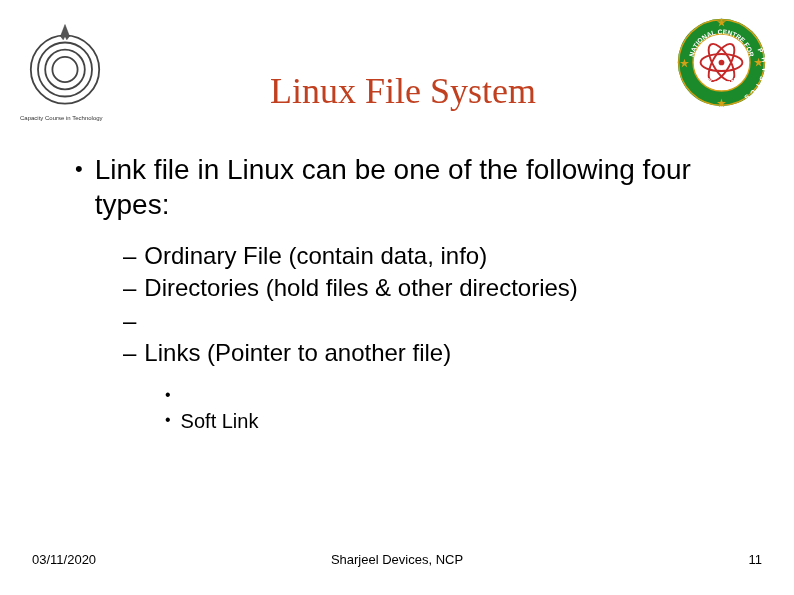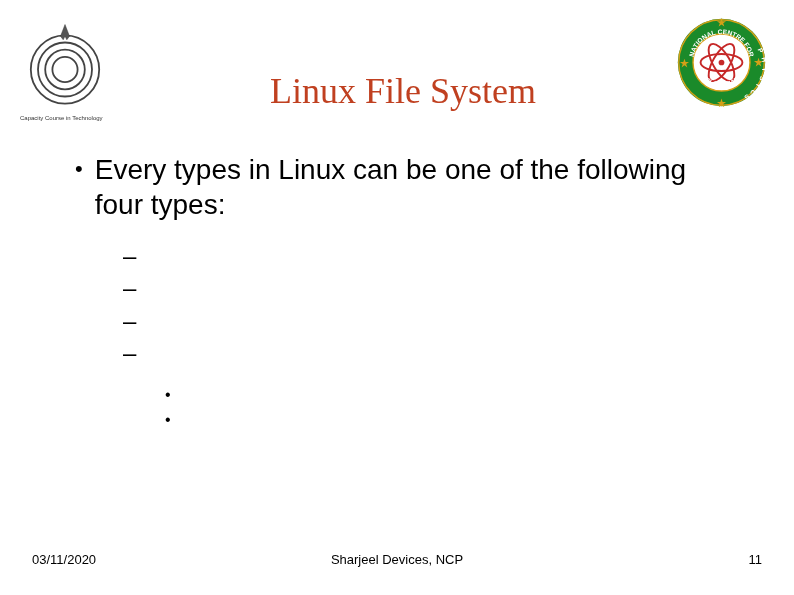--- a/index.html
+++ b/index.html
@@ -167,44 +167,48 @@
       <text x="83" y="78" font-size="7" fill="#fff" font-family="Arial" font-weight="bold" transform="rotate(128 83 78)">C</text>
       <text x="77" y="83" font-size="7" fill="#fff" font-family="Arial" font-weight="bold" transform="rotate(140 77 83)">S</text>
     </svg>
   </div>
 
   <h1 class="title">Linux File System</h1>
 
   <div class="content">
     <div class="bullet-main">
       <span class="dot">•</span>
-      <span>Every types in Linux can be one of the following four types:</span>
+      <span>Link file in Linux can be one of the following four types:</span>
     </div>
 
     <div class="sub-list">
       <div class="bullet-sub">
         <span class="dash">–</span>
-      </div>
-      <div class="bullet-sub">
-        <span class="dash">–</span>
-      </div>
-      <div class="bullet-sub">
-        <span class="dash">–</span>
-      </div>
-      <div class="bullet-sub">
-        <span class="dash">–</span>
+        <span>Ordinary File (contain data, info)</span>
+      </div>
+      <div class="bullet-sub">
+        <span class="dash">–</span>
+        <span>Directories (hold files &amp; other directories)</span>
+      </div>
+      <div class="bullet-sub">
+        <span class="dash">–</span>
+      </div>
+      <div class="bullet-sub">
+        <span class="dash">–</span>
+        <span>Links (Pointer to another file)</span>
       </div>
     </div>
 
     <div class="sub-sub-list">
       <div class="bullet-sub-sub">
         <span class="dot">•</span>
       </div>
       <div class="bullet-sub-sub">
         <span class="dot">•</span>
+        <span>Soft Link</span>
       </div>
     </div>
   </div>
 
   <div class="footer">
     <span>03/11/2020</span>
     <span class="footer-center">Sharjeel Devices, NCP</span>
     <span>11</span>
   </div>
 

